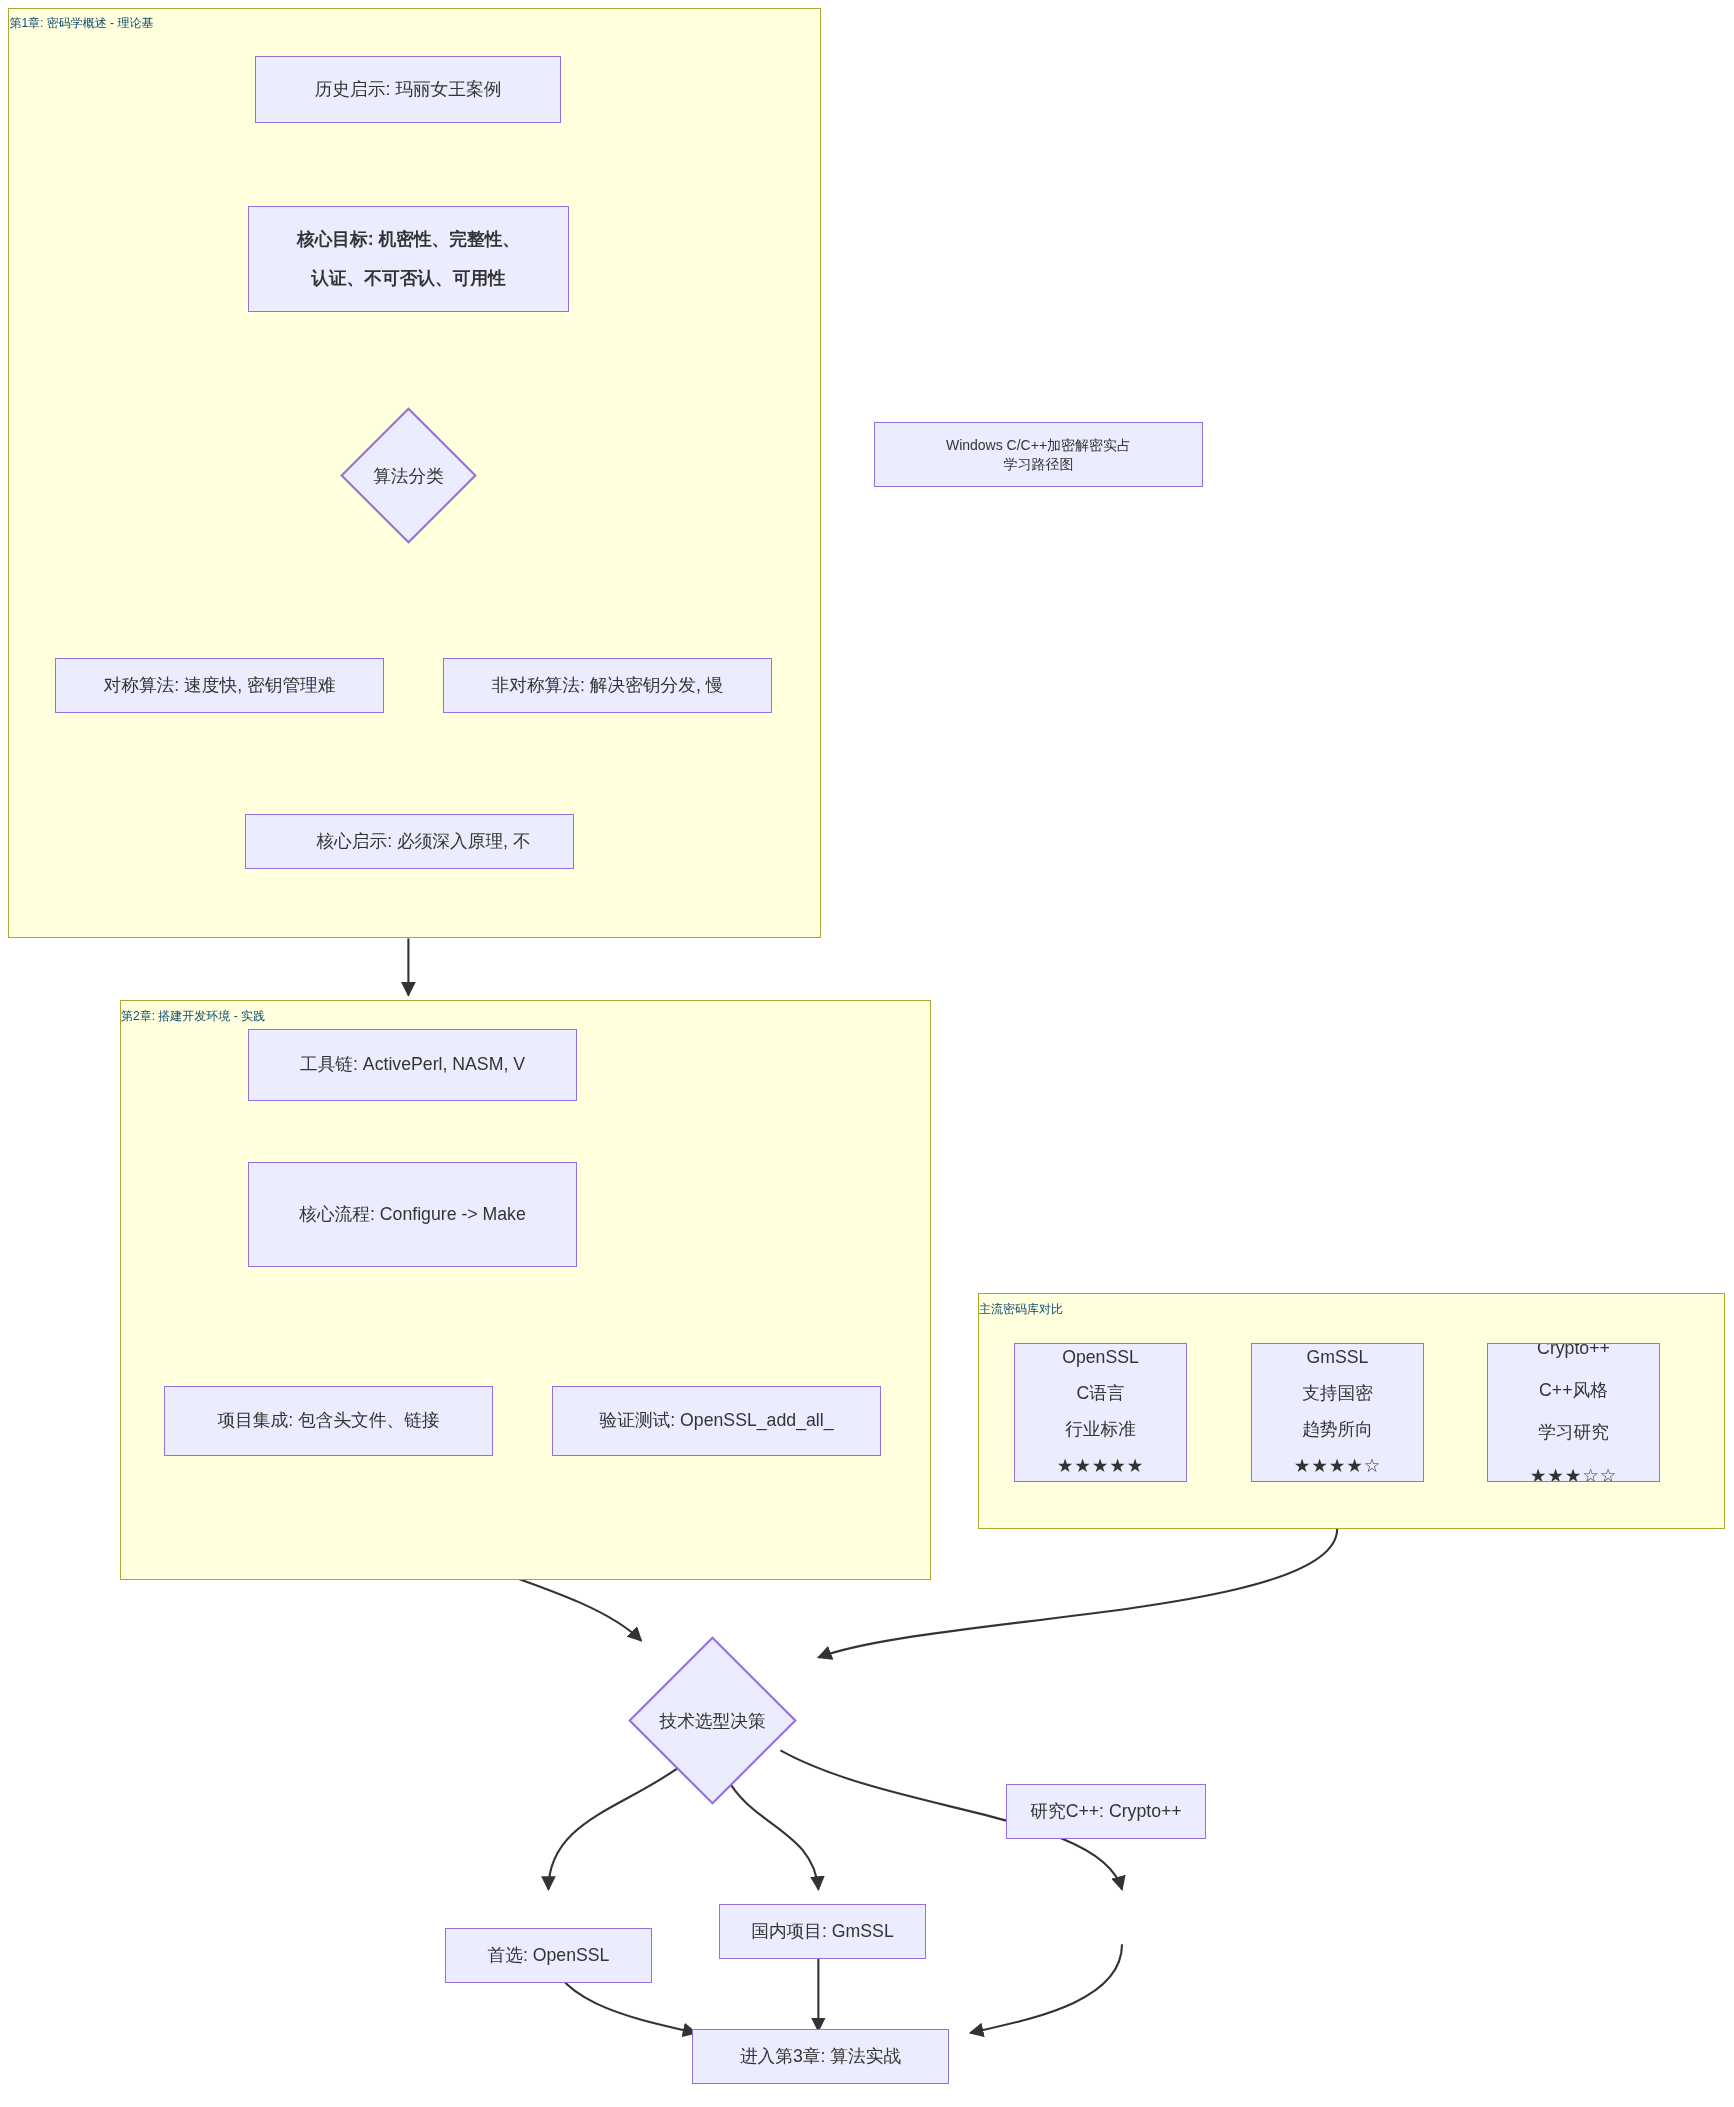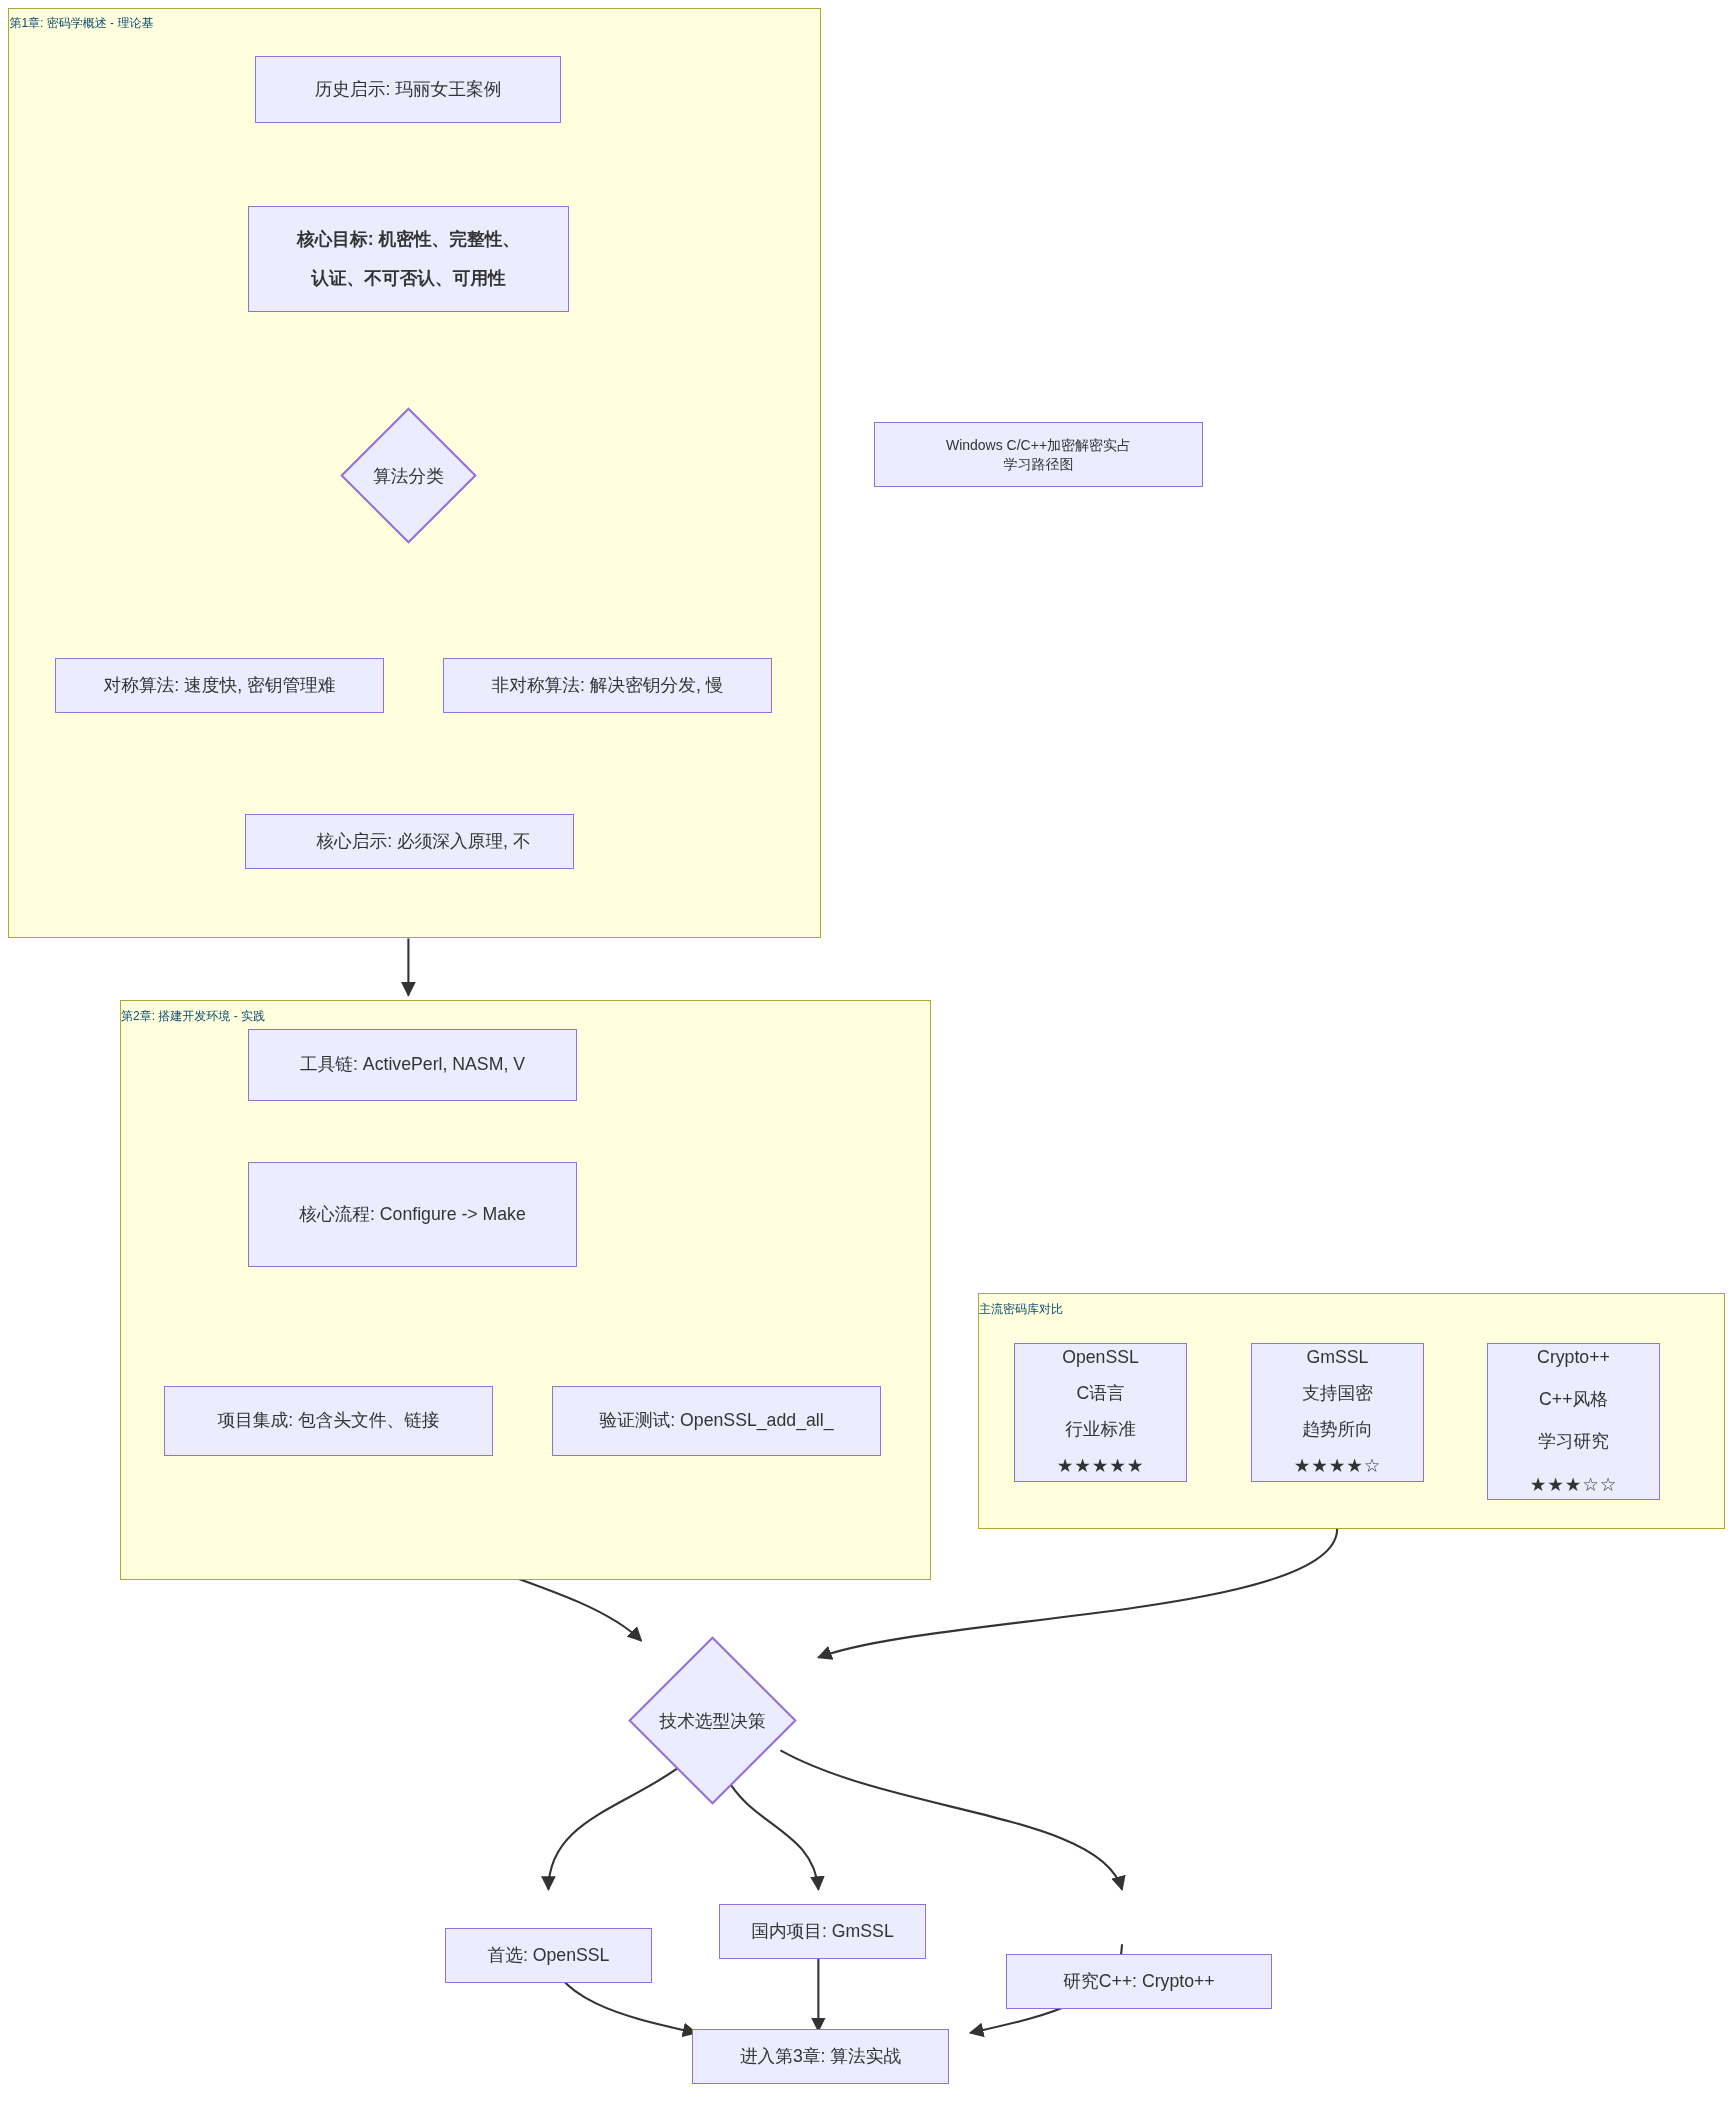--- a/index.html
+++ b/index.html
@@ -218,21 +218,21 @@
     <span class="stars">★★★★★</span>
   </div>
 
   <div class="node stacked" style="left:1251px; top:1343px; width:173px; height:139px; gap:11.8px;">
     <span>GmSSL</span>
     <span>支持国密</span>
     <span>趋势所向</span>
     <span class="stars">★★★★☆</span>
   </div>
 
-  <div class="node stacked" style="left:1487px; top:1343px; width:173px; height:157px; gap:18px;">
+  <div class="node stacked" style="left:1487px; top:1343px; width:173px; height:139px; gap:18px;">
     <span>Crypto++</span>
     <span>C++风格</span>
     <span>学习研究</span>
     <span class="stars">★★★☆☆</span>
   </div>
 
   <div class="diamond-wrap" style="left:628px; top:1636px; width:169px; height:169px;">
     <svg class="diamond-shape" viewBox="0 0 400 400" xmlns="http://www.w3.org/2000/svg">
       <polygon points="200,4 396,200 200,396 4,200" fill="#ececff" stroke="#9370db" stroke-width="5"></polygon>
     </svg>
@@ -240,21 +240,21 @@
   </div>
 
   <div class="node" style="left:445px; top:1892px; width:207px; height:55px;margin-top:36px;">
     <span>首选: OpenSSL</span>
   </div>
 
   <div class="node" style="left:719px; top:1892px; width:207px; height:55px;margin-top:12px;">
     <span>国内项目: GmSSL</span>
   </div>
 
-  <div class="node" style="left:1006px; top:1954px; width:266px; height:55px;">
+  <div class="node" style="left:1006px; top:1784px; width:200px; height:55px;">
     <span>研究C++: Crypto++</span>
   </div>
 
   <div class="node" style="left:692px; top:2029px; width:257px; height:55px;">
     <span>进入第3章: 算法实战</span>
   </div>
 
 </div>
 
 

